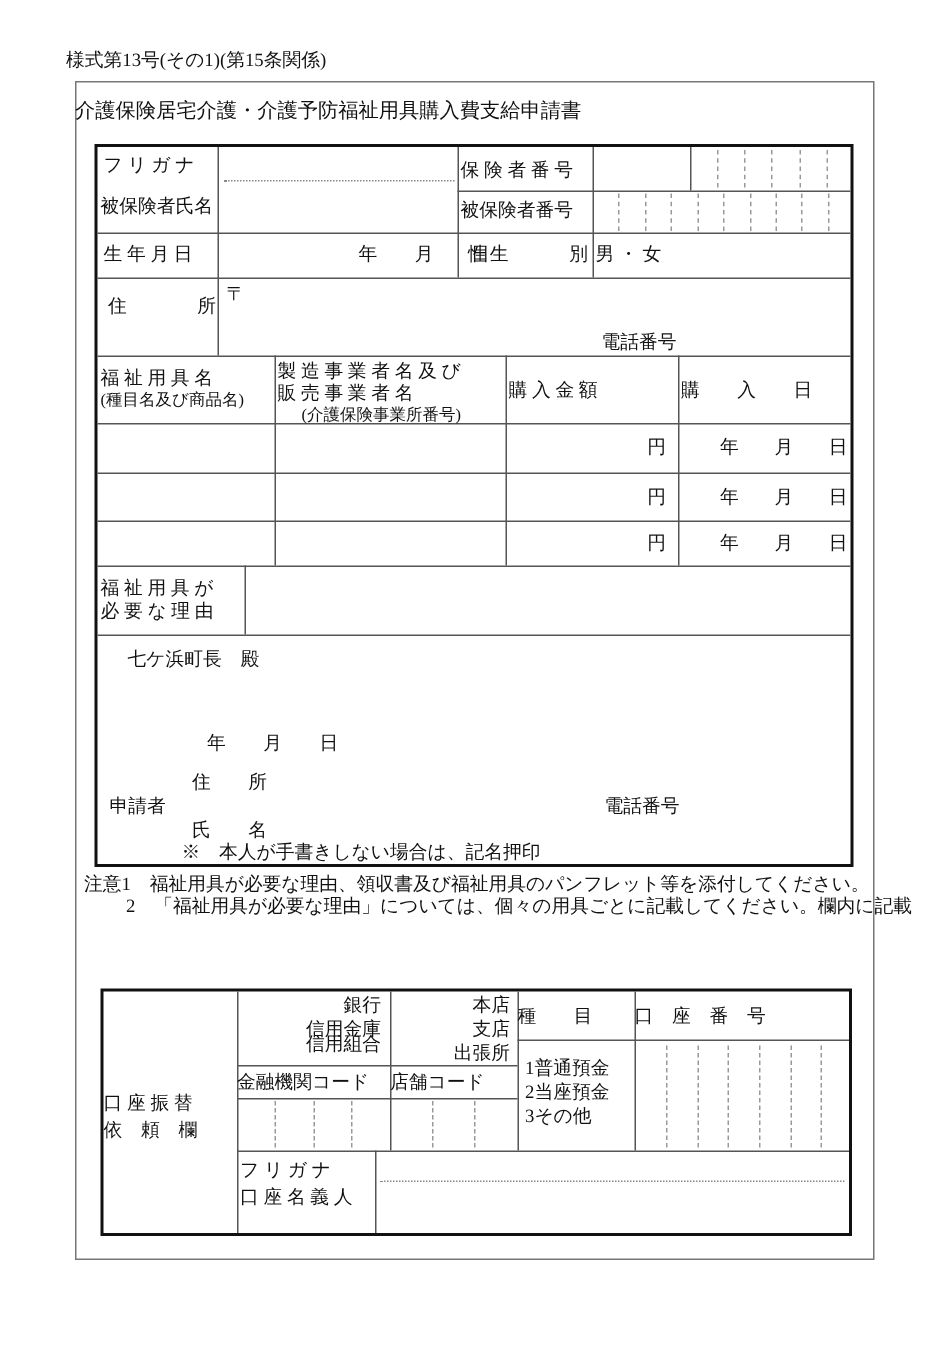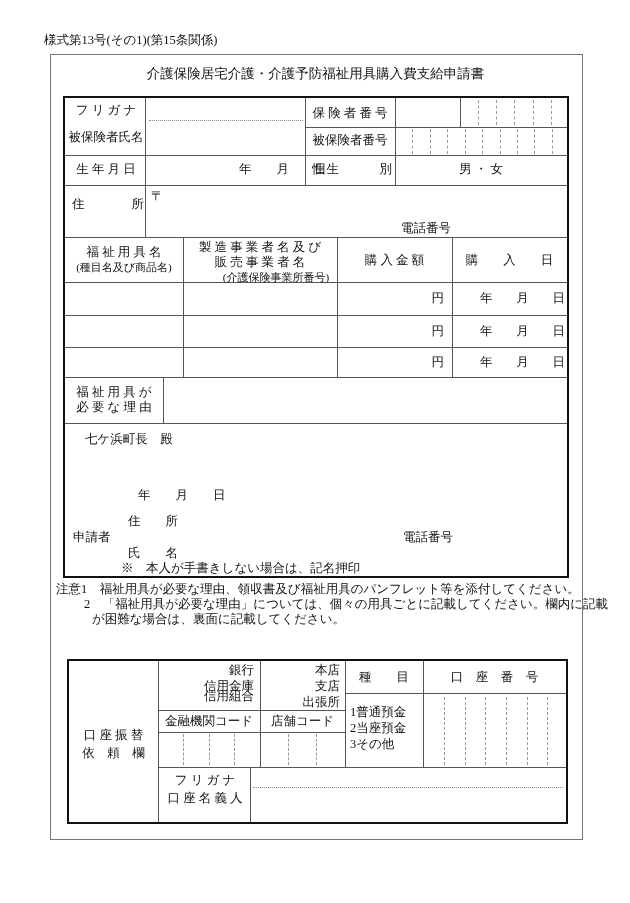--- a/index.html
+++ b/index.html
@@ -1,19 +1,19 @@
 <!DOCTYPE html>
 <html lang="ja"><head>
 <meta charset="utf-8">
 <style>
   html,body{margin:0;padding:0;background:#fff;}
   #page{position:relative;width:630px;height:903px;background:#fff;
         font-family:"Liberation Serif","DejaVu Serif",serif;color:#111;overflow:hidden;}
   .t{position:absolute;font-size:12.5px;line-height:15px;color:#111;white-space:nowrap;}
-  .c{text-align:center;}
+  .c{}
   .r{text-align:right;}
   .sm{font-size:11px;}
   .vl{position:absolute;width:1px;background:#555;}
   .hl{position:absolute;height:1px;background:#555;}
   .dv{position:absolute;width:0;border-left:1px dashed #999;}
   .dot{position:absolute;height:0;border-top:1px dotted #888;}
   .field{position:absolute;background:transparent;}
   .flexbt{display:flex;justify-content:space-between;}
 </style>
 </head>
@@ -135,21 +135,20 @@
     <div class="t" style="left:338px;top:432px;">電話番号</div>
     <div class="t" style="left:63px;top:448px;">氏　　名</div>
     <div class="t" style="left:56px;top:463px;">※　本人が手書きしない場合は、記名押印</div>
     <div class="field" style="left:120px;top:413px;width:210px;height:18px;"></div>
     <div class="field" style="left:120px;top:445px;width:210px;height:18px;"></div>
     <div class="field" style="left:395px;top:429px;width:100px;height:18px;"></div>
   </div>
 
   <div class="t" style="left:56px;top:582px;">注意1　福祉用具が必要な理由、領収書及び福祉用具のパンフレット等を添付してください。</div>
   <div class="t" style="left:84px;top:597px;">2　「福祉用具が必要な理由」については、個々の用具ごとに記載してください。欄内に記載</div>
-  <div class="t" style="left:92px;top:612px;">が困難な場合は、裏面に記載してください。</div>
 
 
   <div style="position:absolute;left:67px;top:659px;width:501px;height:165px;border:2px solid #111;box-sizing:border-box;">
 
     <div class="vl" style="left:89px;top:0;height:161px;"></div>
     <div class="vl" style="left:191px;top:0;height:106px;"></div>
     <div class="vl" style="left:276px;top:0;height:106px;"></div>
     <div class="vl" style="left:354px;top:0;height:106px;"></div>
     <div class="vl" style="left:181px;top:106px;height:55px;"></div>
     <div class="hl" style="left:89px;top:49px;width:187px;"></div>

